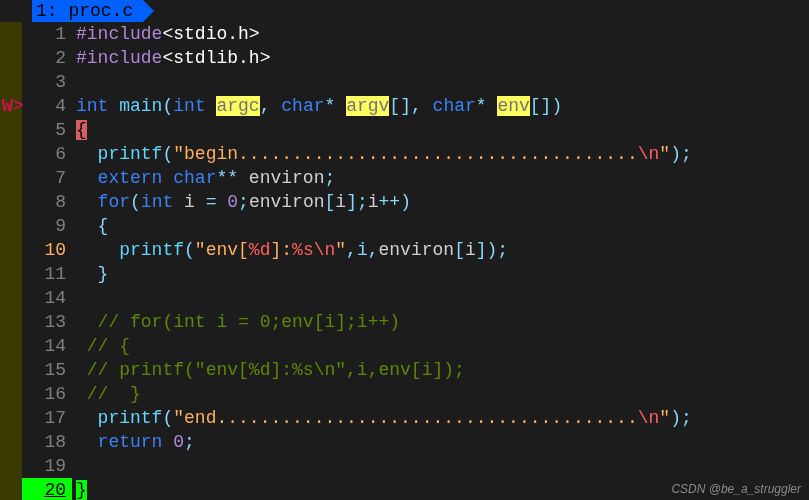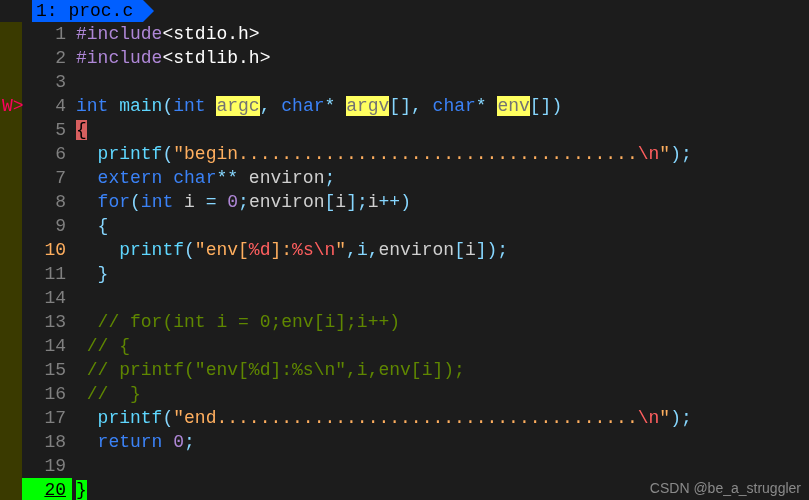--- a/index.html
+++ b/index.html
@@ -76,22 +76,23 @@
   .pl {color:#d0d0d0;}        
   .hl {background:#ffff5f;color:#737373;}   
   .hlr{background:#d75f5f;color:#000;}   
   .hlg{background:#00ff00;color:#000;}   
 
   .watermark{
     position:absolute;
     right:8px;
     bottom:4px;
     color:#8a8a8a;
-    font-size:14px;
+    font-size:12px;
     font-family:sans-serif;
+    font-style:italic;
   }
 </style>
 </head>
 <body>
 
 
 
 <div class="tab"><span>1: proc.c</span></div>
 
 <div class="editor">

